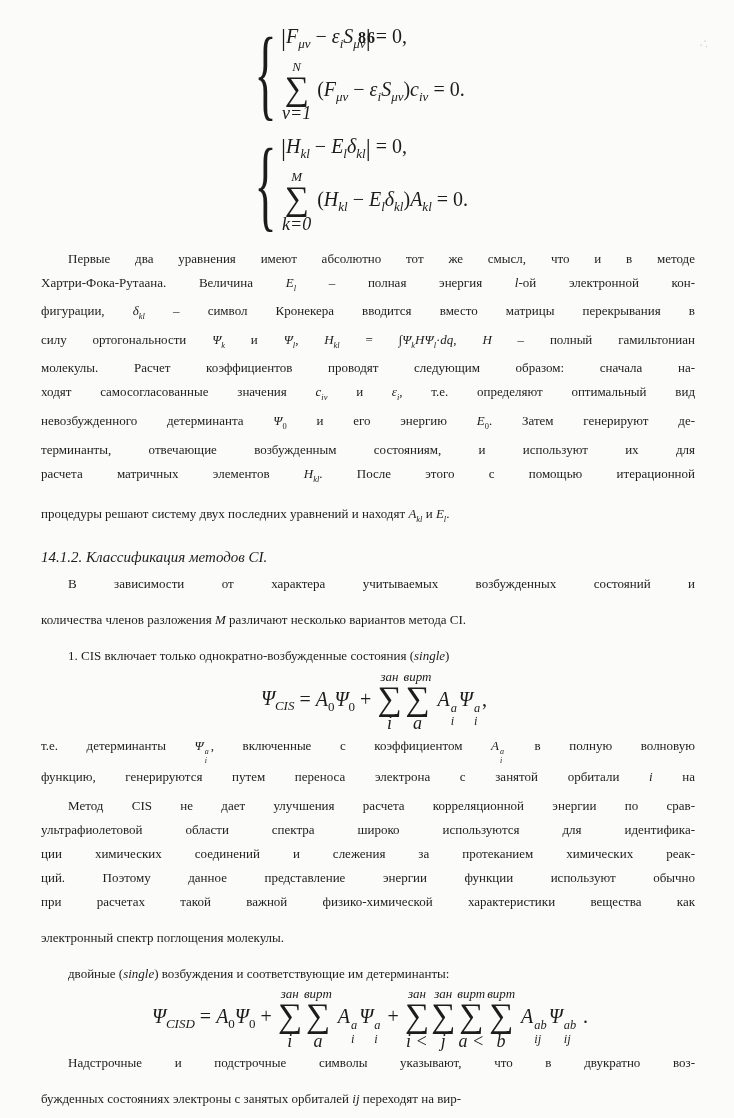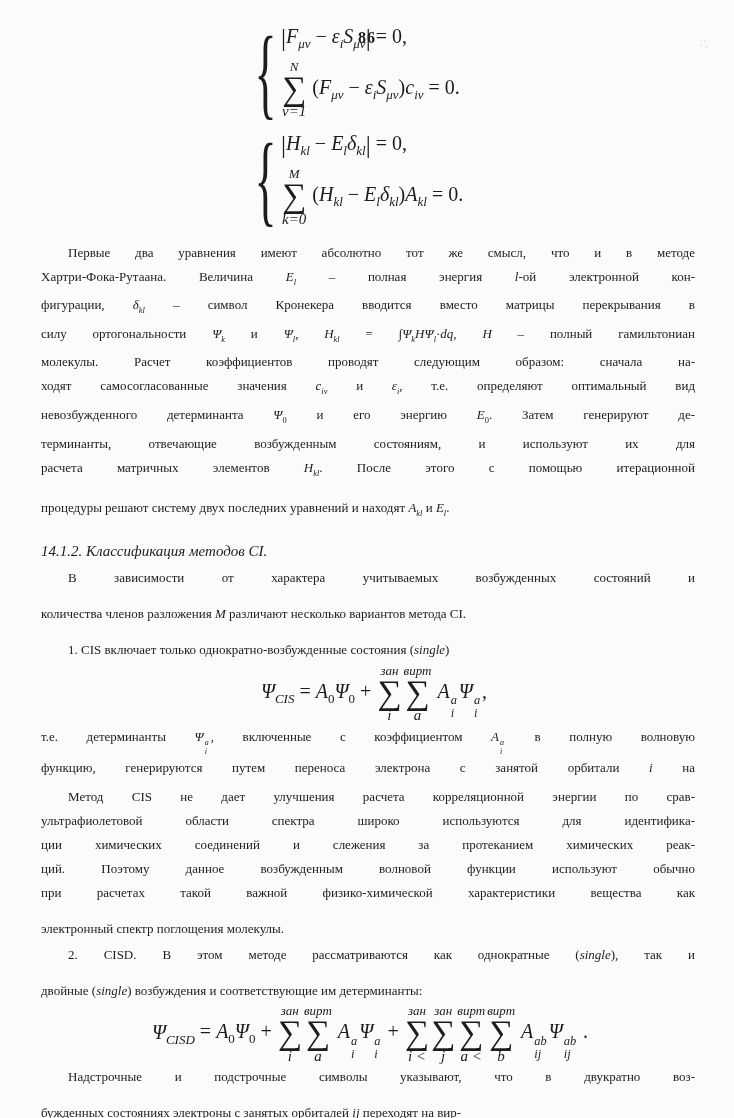--- a/index.html
+++ b/index.html
@@ -34,21 +34,21 @@
   .eq-center{text-align:center;font-size:20px;white-space:nowrap;}
   .eq-cis{margin-top:2px;margin-bottom:2px;padding-left:12px;}
   .eq-cisd{margin-top:1px;margin-bottom:1px;padding-left:4px;}
 
   i{font-style:italic;}
   sub{font-size:.65em;}
   .bar{font-size:1.25em;vertical-align:-.12em;}
   .sum{display:inline-flex;flex-direction:column;align-items:center;vertical-align:middle;margin:0 1px;}
   .sum .lt{font-size:13px;line-height:1;font-style:italic;}
   .sum .sg{font-size:34px;line-height:.92;}
-  .sum .lb{font-size:15px;line-height:1;font-style:italic;}
+  .sum .lb{font-size:18px;line-height:1;font-style:italic;}
   .ss{display:inline-flex;flex-direction:column;align-items:flex-start;vertical-align:-.5em;font-size:.62em;line-height:1.08;font-style:italic;margin:0 2px 0 1px;}
 
   .mt-intro{margin-top:14px;}
   .mt-class{margin-top:3px;}
   .mt-disc{margin-top:5px;}
   .mt-cisd{margin-top:2px;}
 </style>
 </head>
 <body>
 
@@ -135,27 +135,26 @@
             <span>a</span>
             <span>i</span>
           </span> в полную волновую</div>
         <div class="tline">функцию, генерируются путем переноса электрона с занятой орбитали <i>i</i> на</div>
       </div>
 
     <div class="para indent mt-disc">
         <div class="tline">Метод CIS не дает улучшения расчета корреляционной энергии по срав-</div>
         <div class="tline">ультрафиолетовой области спектра широко используются для идентифика-</div>
         <div class="tline">ции химических соединений и слежения за протеканием химических реак-</div>
-        <div class="tline">ций. Поэтому данное возбужденным волновой функции используют обычно</div>
+        <div class="tline">ций. Поэтому данное представление энергии функции используют обычно</div>
         <div class="tline">при расчетах такой важной физико-химической характеристики вещества как</div>
         <div class="tline tlast">электронный спектр поглощения молекулы.</div>
       </div>
 
     <div class="para indent mt-cisd">
-        <div class="tline">2. CISD. В этом методе рассматриваются как однократные (<i>single</i>), так и</div>
         <div class="tline tlast">двойные (<i>single</i>) возбуждения и соответствующие им детерминанты:</div>
       </div>
 
     <div class="eq-center eq-cisd"><i>Ψ<sub>CISD</sub></i> = <i>A</i><sub>0</sub><i>Ψ</i><sub>0</sub> + <span class="sum">
           <span class="lt">зан</span>
           <span class="sg">∑</span>
           <span class="lb">i</span>
         </span><span class="sum">
           <span class="lt">вирт</span>
           <span class="sg">∑</span>

